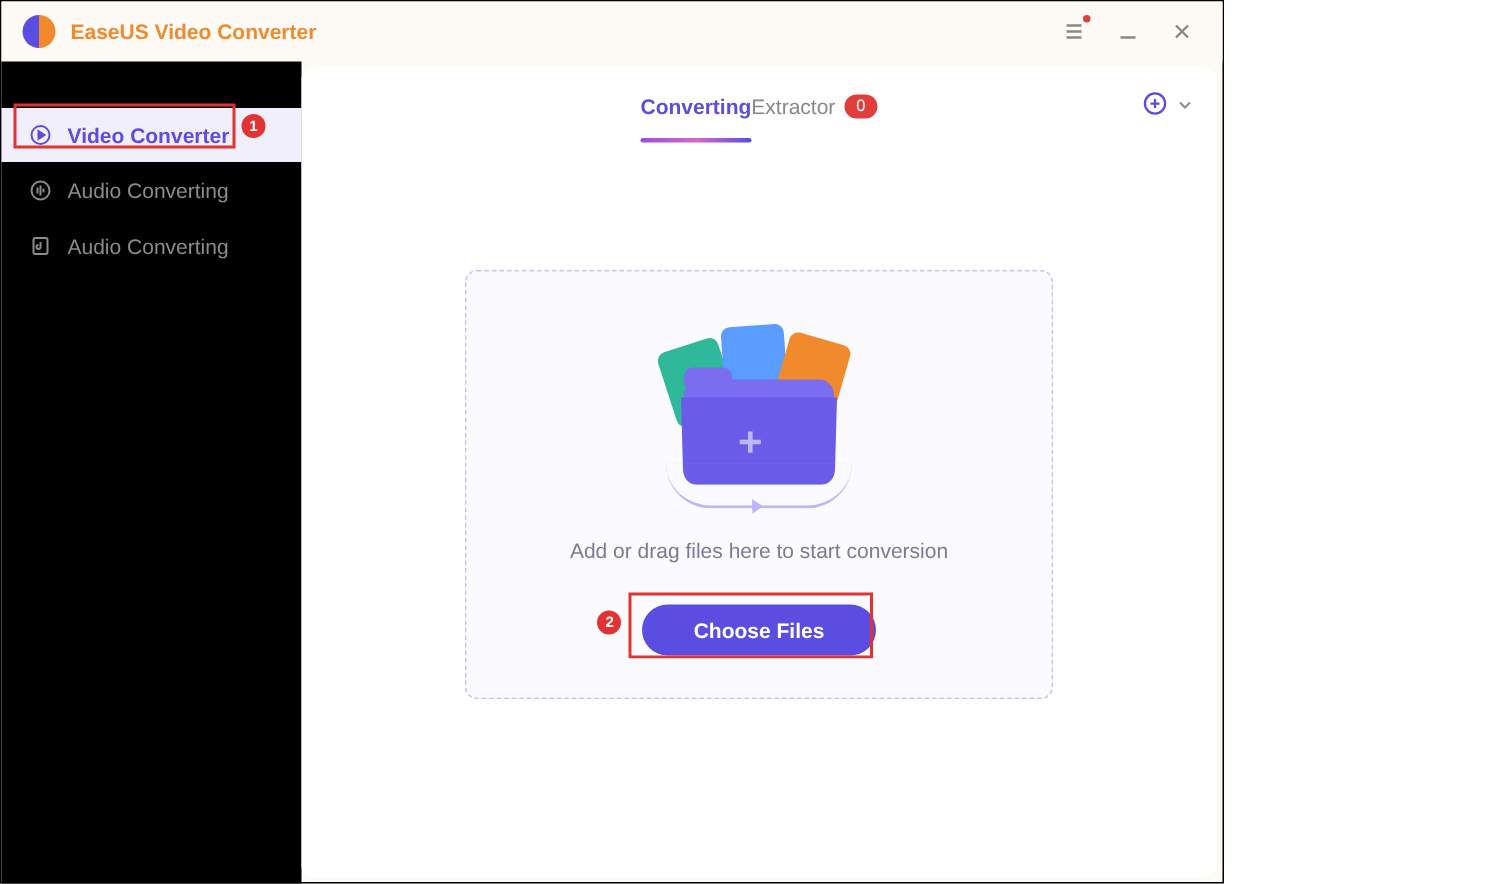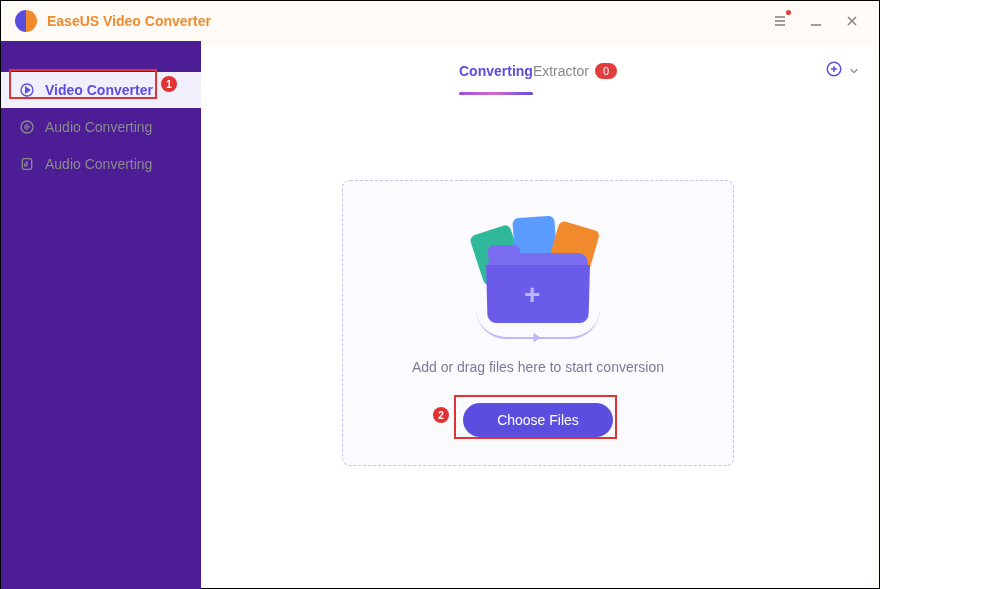--- a/index.html
+++ b/index.html
@@ -1,25 +1,25 @@
 <!DOCTYPE html>
 <html><head>
   <meta charset="utf-8">
   <style>
     * { margin:0; padding:0; box-sizing:border-box; font-family:-apple-system,BlinkMacSystemFont,'Segoe UI',Arial,sans-serif; }
     body { background:#fff; width:1000px; height:589px; overflow:hidden; position:relative; }
-    .app-frame { width:880px; height:589px; border:1px solid #000; background:#fefbf7; position:relative; }
+    .app-frame { width:816px; height:589px; border:1px solid #000; background:#fefbf7; position:relative; }
     .titlebar { display:flex; align-items:center; height:40px; padding:0 14px; background:#fefbf7; }
     .logo { width:22px; height:22px; border-radius:50%; background:conic-gradient(#f08a2c 0 180deg,#5a4de0 180deg 360deg); margin-right:10px; }
     .app-title { color:#f08a2c; font-size:14px; font-weight:600; }
     .tb-spacer { flex:1; }
     .tb-btn { width:26px; height:26px; display:flex; align-items:center; justify-content:center; color:#888; margin-left:10px; position:relative; }
     .red-dot { position:absolute; top:2px; right:2px; width:5px; height:5px; background:#e23d3d; border-radius:50%; }
     .layout { display:flex; height:548px; }
-    .sidebar { width:200px; background:#4c1d95; padding-top:30px; }
+    .sidebar { width:200px; background:#000000; padding-top:30px; }
     .sb-item { display:flex; align-items:center; padding:10px 18px; margin:1px 0; color:#8b8b8b; font-size:14px; cursor:pointer; }
     .sb-item svg { margin-right:10px; }
     .sb-item.active { color:#5a4de0; background:#f1effc; font-weight:600; }
     .annot-box-1 { position:absolute; left:8px; top:68px; width:148px; height:30px; border:2px solid #e23333; pointer-events:none; }
     .annot-badge { position:absolute; width:16px; height:16px; background:#e23333; color:#fff; border-radius:50%; font-size:10px; display:flex; align-items:center; justify-content:center; font-weight:600; }
     .annot-badge-1 { left:160px; top:75px; }
     .content { flex:1; background:#fff; border-radius:8px; margin:4px 4px 4px 0; position:relative; }
     .tabs-row { display:flex; align-items:center; height:52px; padding:0 16px 0 0; position:relative; }
     .tabs-center { position:absolute; left:50%; transform:translateX(-50%); display:flex; align-items:center; }
     .tab { font-size:14px; color:#888; cursor:pointer; display:flex; align-items:center; gap:6px; position:relative; }
@@ -34,21 +34,21 @@
     .fi-doc.d2 { width:42px; height:52px; background:#5a9cff; left:46px; top:8px; transform:rotate(-4deg); }
     .fi-doc.d3 { width:42px; height:52px; background:#f08a2c; left:84px; top:16px; transform:rotate(16deg); }
     .fi-folder-back { position:absolute; width:100px; height:70px; background:#7a6df0; border-radius:10px 10px 8px 8px; left:20px; top:44px; }
     .fi-folder-tab { position:absolute; width:32px; height:12px; background:#7a6df0; border-radius:6px 6px 0 0; left:20px; top:36px; }
     .fi-folder-front { position:absolute; width:104px; height:60px; background:#6a5ce8; border-radius:0 0 10px 10px; left:18px; top:56px; transform:perspective(200px) rotateX(-6deg); transform-origin:top; }
     .fi-plus { position:absolute; left:56px; top:70px; color:#beb7fa; font-size:28px; font-weight:700; z-index:2; }
     .fi-arc { position:absolute; left:8px; top:100px; width:124px; height:30px; border:2px solid #beb7fa; border-top:none; border-left:none; border-right:none; border-radius:0 0 80px 80px; }
     .fi-arrow { position:absolute; left:56px; bottom:-4px; width:0; height:0; border-left:5px solid transparent; border-right:5px solid transparent; border-bottom:7px solid #beb7fa; transform:rotate(88deg); }
     .dz-text { color:#7b7b94; font-size:14px; margin-bottom:28px; }
     .choose-wrap { position:relative; display:flex; align-items:center; }
-    .choose-btn { background:#5a4de0; color:#fff; border:none; padding:9px 34px; border-radius:20px; font-size:14px; font-weight:400; cursor:pointer; }
+    .choose-btn { background:#5a4de0; color:#fff; border:none; padding:9px 34px; border-radius:20px; font-size:14px; font-weight:700; cursor:pointer; }
     .annot-box-2 { position:absolute; left:-9px; top:-8px; width:163px; height:44px; border:2px solid #e23333; pointer-events:none; }
     .annot-badge-2 { position:absolute; left:-30px; top:4px; }
   </style>
 </head>
 <body>
 
 <div class="app-frame">
   <div class="titlebar">
     <div class="logo"></div>
     <div class="app-title">EaseUS Video Converter</div>

